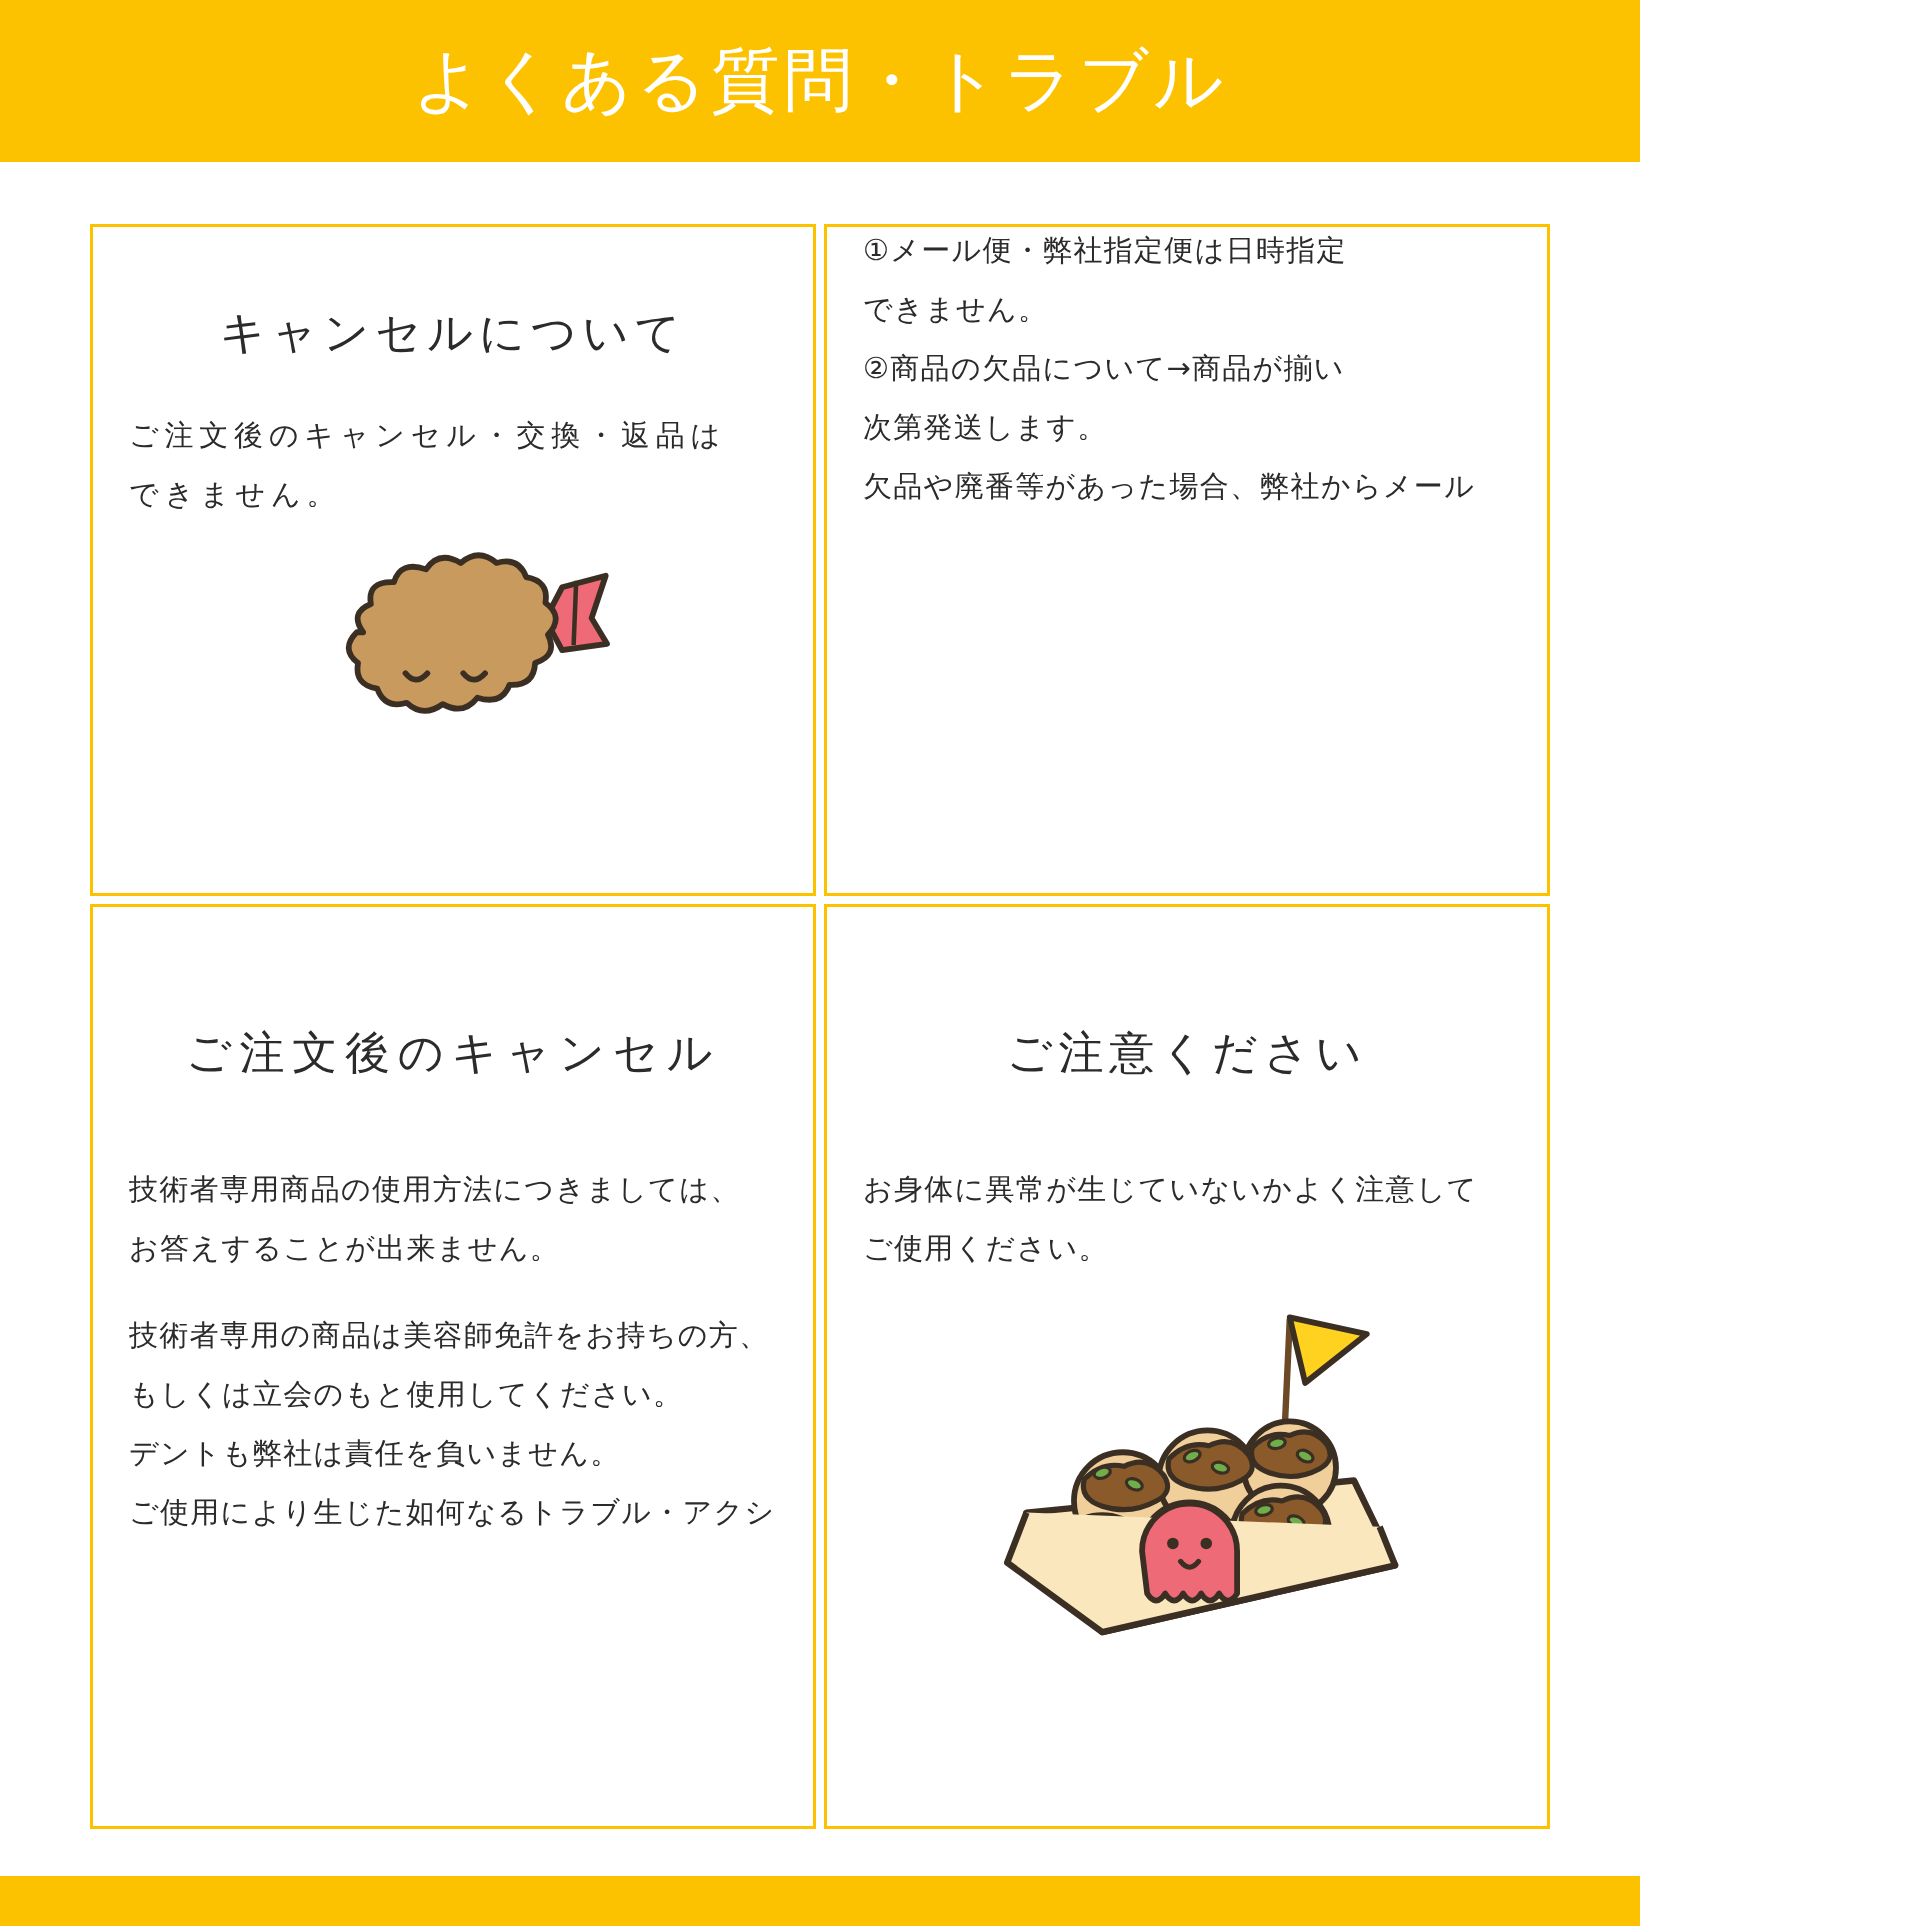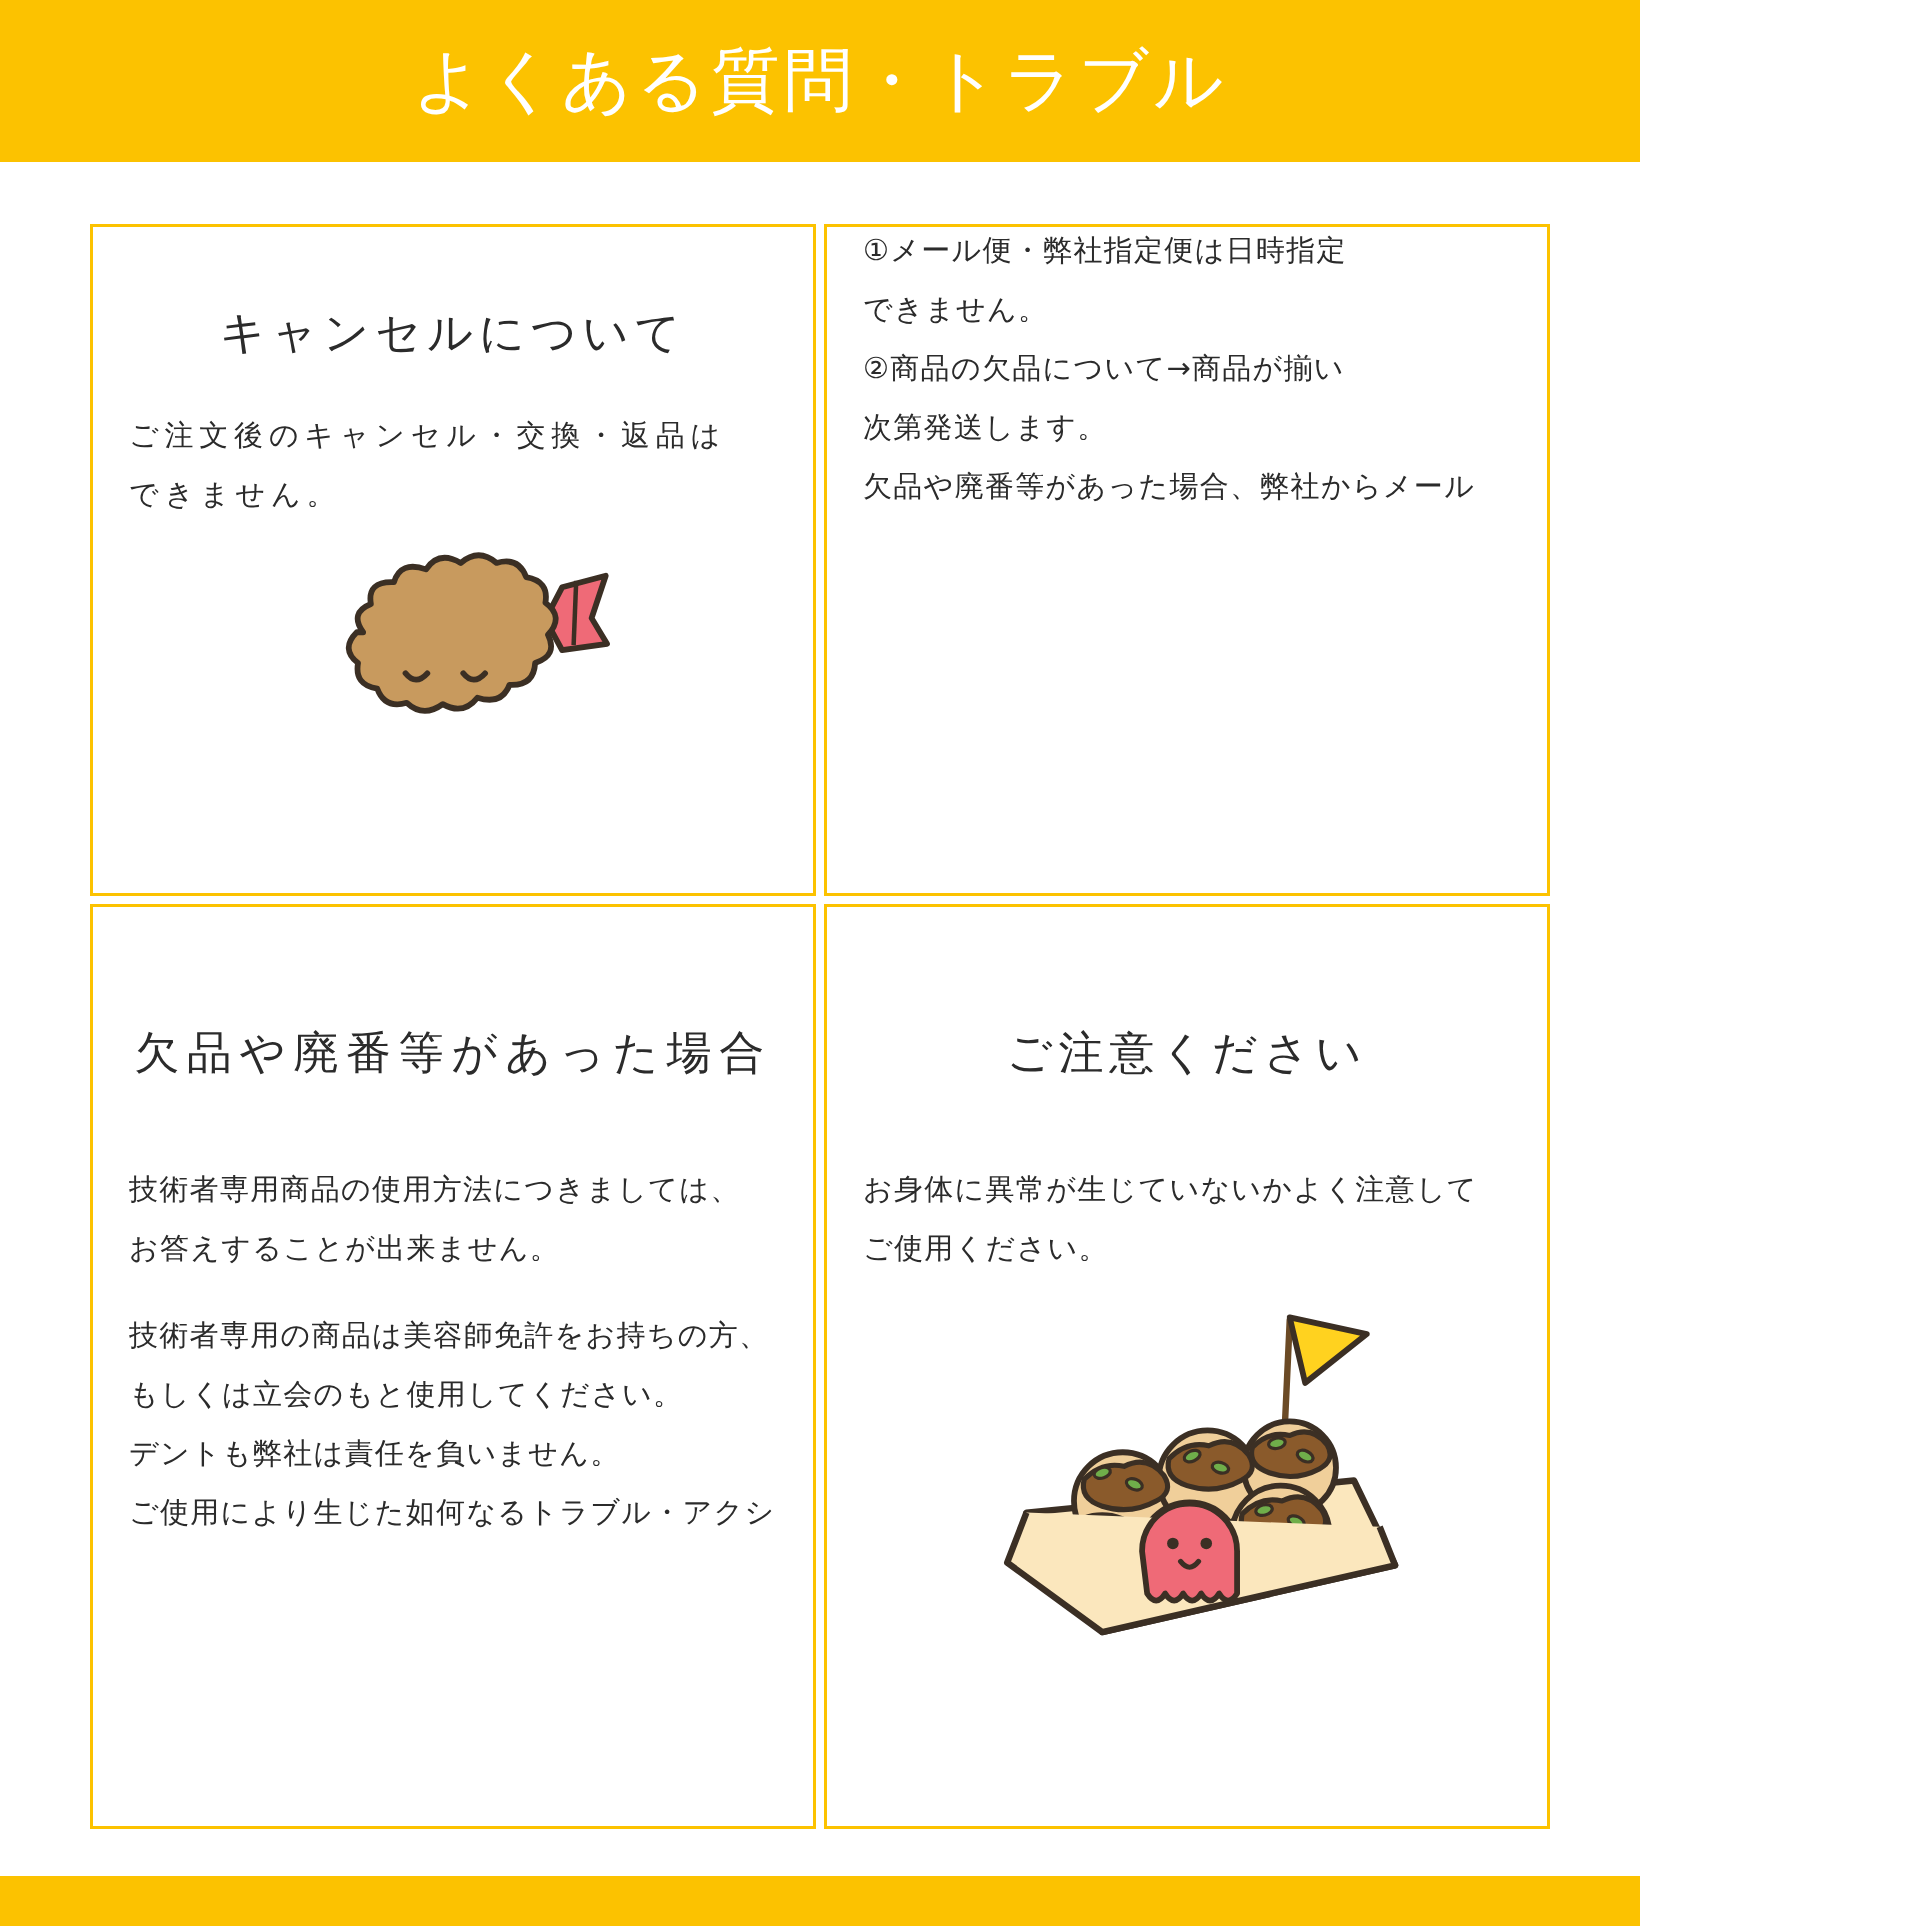--- a/index.html
+++ b/index.html
@@ -168,21 +168,21 @@
         <div class="card-body">
           <p>①メール便・弊社指定便は日時指定</p>
           <p>できません。</p>
           <p>②商品の欠品について→商品が揃い</p>
           <p>次第発送します。</p>
           <p>欠品や廃番等があった場合、弊社からメール</p>
         </div>
       </div>
 
       <div class="card tall">
-        <div class="card-title">欠品や廃番等があった場合</div>
+        <div class="card-title">ご注文後のキャンセル</div>
         <div class="card-body">
           <p>技術者専用商品の使用方法につきましては、</p>
           <p>お答えすることが出来ません。</p>
           <div class="gap"></div>
           <p>技術者専用の商品は美容師免許をお持ちの方、</p>
           <p>もしくは立会のもと使用してください。</p>
           <p>デントも弊社は責任を負いません。</p>
           <p>ご使用により生じた如何なるトラブル・アクシ</p>
         </div>
       </div>

